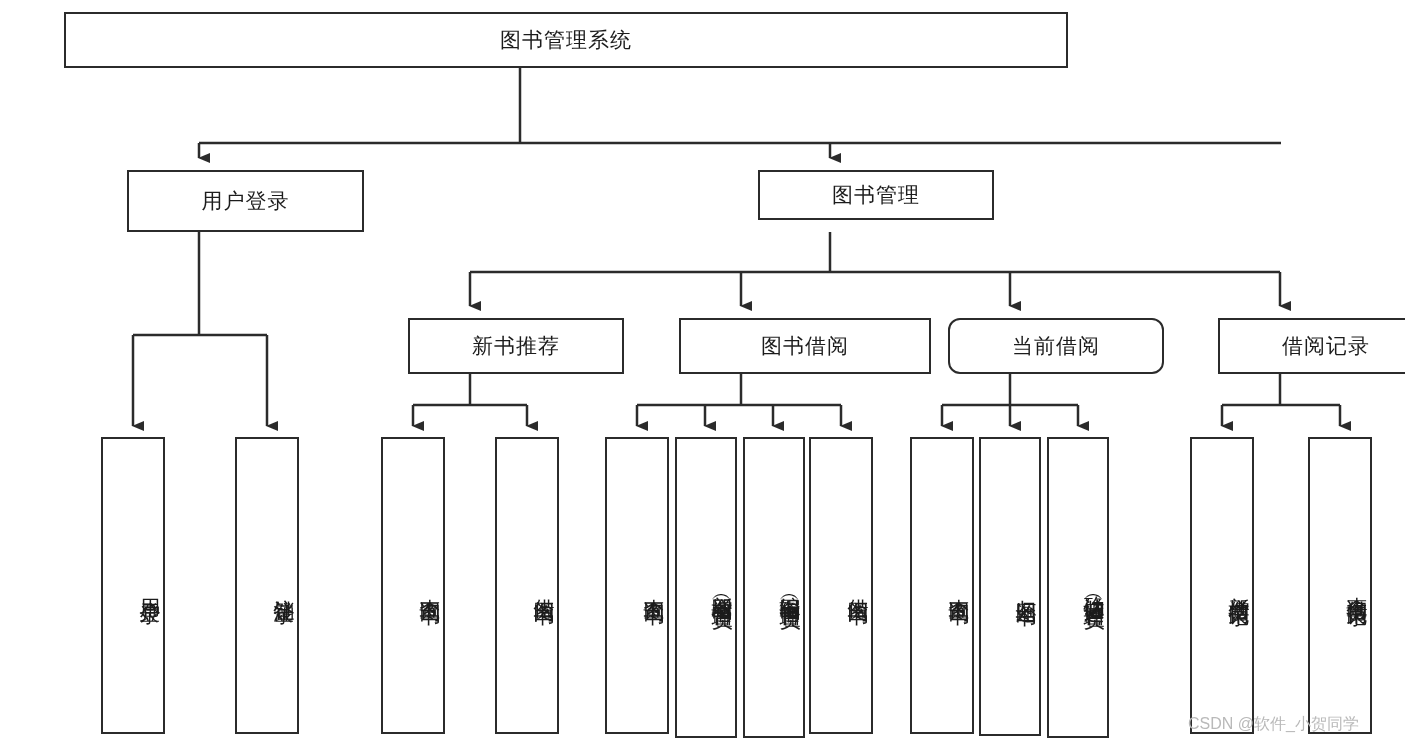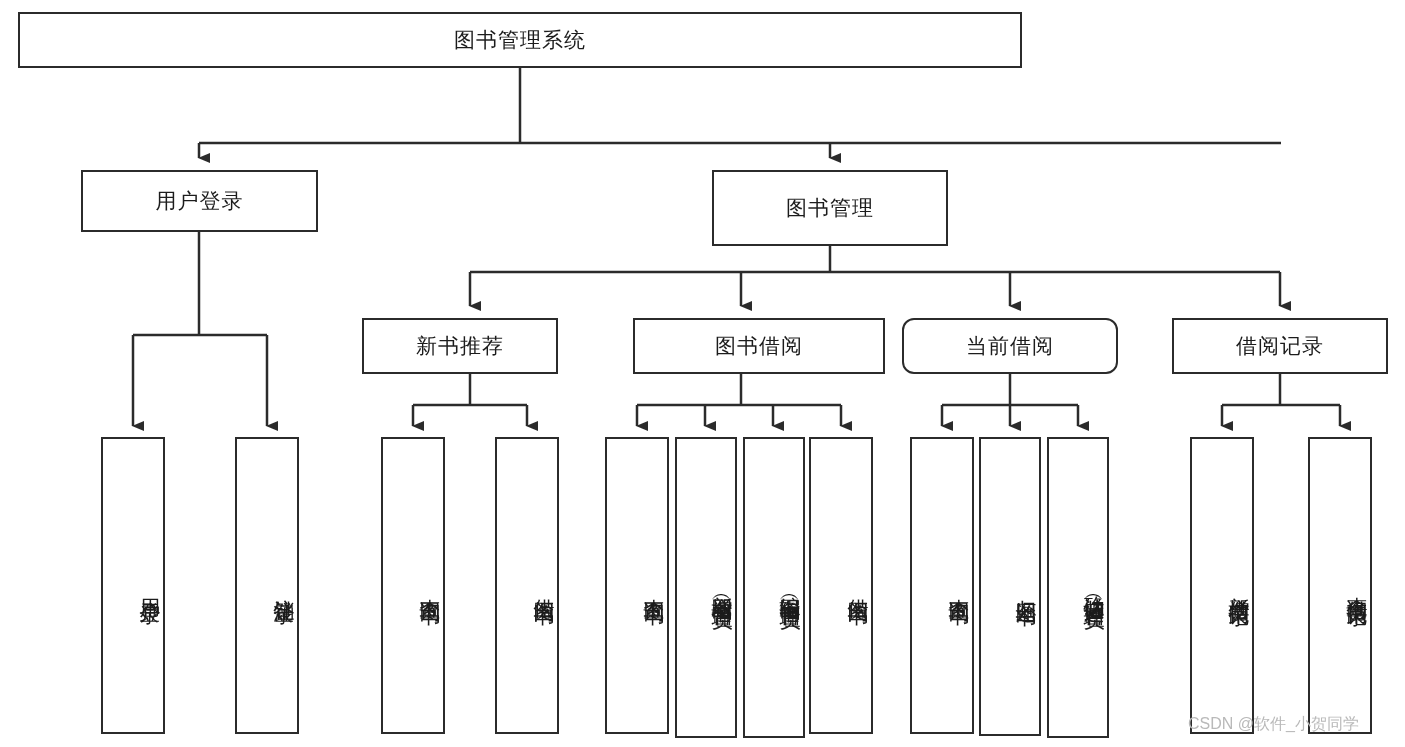--- a/index.html
+++ b/index.html
@@ -4,21 +4,21 @@
 <style>
   html,body{margin:0;padding:0;background:#ffffff;}
   body{width:1405px;height:747px;position:relative;overflow:hidden;
        font-family:"Liberation Sans","DejaVu Sans",sans-serif;}
   #stage{position:absolute;left:0;top:0;width:1405px;height:747px;}
   svg#wires{position:absolute;left:0;top:0;width:1405px;height:747px;pointer-events:none;}
 
   .node{position:absolute;box-sizing:border-box;background:#ffffff;
         border:2px solid #2b2b2b;display:flex;align-items:center;justify-content:center;
         color:#1c1c1c;}
-  .node.h{font-size:21px;letter-spacing:1px;}
+  .node.h{font-size:21px;letter-spacing:1px;margin-left:46px;}
   .node.v{writing-mode:vertical-rl;text-orientation:upright;font-size:21px;
           line-height:1.28;padding:6px 0;letter-spacing:2px;align-items:flex-start;
           justify-content:center;}
   .node.v span{display:block;}
 
   #watermark{position:absolute;left:1188px;top:714px;font-size:16px;color:#b9b9b9;
              white-space:nowrap;}
 </style>
 </head>
 <body>
@@ -75,25 +75,25 @@
     </g>
   </svg>
 
   <div class="node h" style="left:18px;top:12px;width:1004px;height:56px;">
     <span>图书管理系统</span>
   </div>
 
   <div class="node h" style="left:81px;top:170px;width:237px;height:62px;">
     <span>用户登录</span>
   </div>
-  <div class="node h" style="left:712px;top:170px;width:236px;height:76px;">
+  <div class="node h" style="left:712px;top:170px;width:236px;height:50px;">
     <span>图书管理</span>
   </div>
 
-  <div class="node h" style="left:362px;top:318px;width:196px;height:56px;">
+  <div class="node h" style="left:362px;top:318px;width:216px;height:56px;">
     <span>新书推荐</span>
   </div>
   <div class="node h" style="left:633px;top:318px;width:252px;height:56px;">
     <span>图书借阅</span>
   </div>
   <div class="node h" style="left:902px;top:318px;width:216px;height:56px;border-radius:12px;">
     <span>当前借阅</span>
   </div>
   <div class="node h" style="left:1172px;top:318px;width:216px;height:56px;">
     <span>借阅记录</span>

